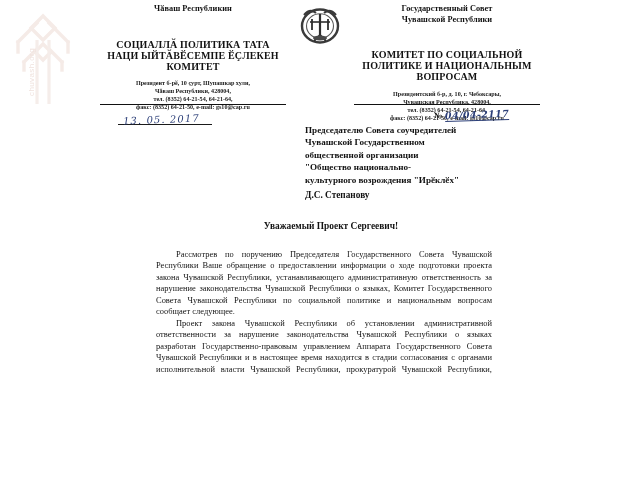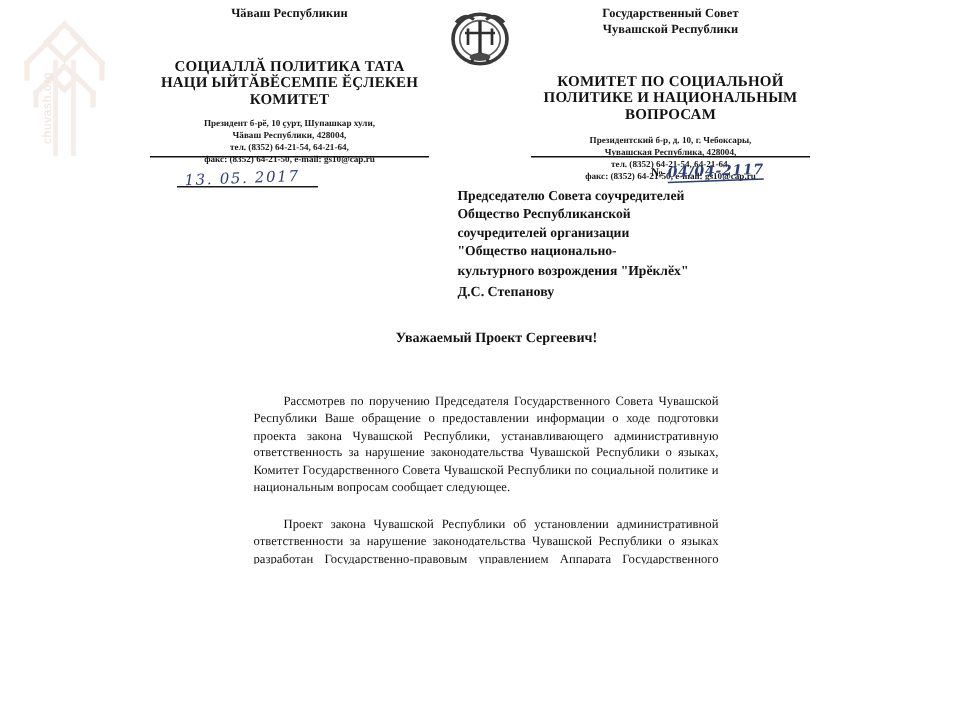--- a/index.html
+++ b/index.html
@@ -189,21 +189,21 @@
     left: 156px;
     top: 249px;
     width: 336px;
     font-size: 8.45px;
     line-height: 11.45px;
     text-align: justify;
     text-justify: inter-word;
     letter-spacing: 0.01px;
   }
   .body-text p {
-    margin: 13px;
+    margin: 0;
     text-indent: 20px;
   }
 
   
   .sig {
     position: absolute;
     left: 0;
     top: 448px;
     width: 640px;
     height: 32px;
@@ -314,22 +314,22 @@
     <div class="date-field">
       <span class="handwrite">13. 05. 2017</span>
     </div>
     <div class="num-field">
       <span>№</span><span class="num-value">04/04-2117</span>
     </div>
   </div>
 
   <div class="addressee">
     <div>Председателю Совета соучредителей</div>
-    <div>Общество Республиканской</div>
-    <div>соучредителей организации</div>
+    <div>Чувашской Государственном</div>
+    <div>общественной организации</div>
     <div>"Общество национально-</div>
     <div>культурного возрождения "Ирӗклӗх"</div>
   </div>
   <div class="addressee-name">Д.С. Степанову</div>
 
   <div class="salutation">Уважаемый Проект Сергеевич!</div>
 
   <div class="body-text">
     <p>Рассмотрев по поручению Председателя Государственного Совета Чувашской Республики Ваше обращение о предоставлении информации о ходе подготовки проекта закона Чувашской Республики, устанавливающего административную ответственность за нарушение законодательства Чувашской Республики о языках, Комитет Государственного Совета Чувашской Республики по социальной политике и национальным вопросам сообщает следующее.</p>
     <p>Проект закона Чувашской Республики об установлении административной ответственности за нарушение законодательства Чувашской Республики о языках разработан Государственно-правовым управлением Аппарата Государственного Совета Чувашской Республики и в настоящее время находится в стадии согласования с органами исполнительной власти Чувашской Республики, прокуратурой Чувашской Республики, Управлением Министерства юстиции Российской Федерации по Чувашской Республике. В связи с поступившими на него предложениями и замечаниями от субъектов законодательной инициативы в Государственном Совете Чувашской Республики, вышеуказанный проект закона Чувашской Республики планируется рассмотреть на заседании рабочей группы Комитета.</p>

